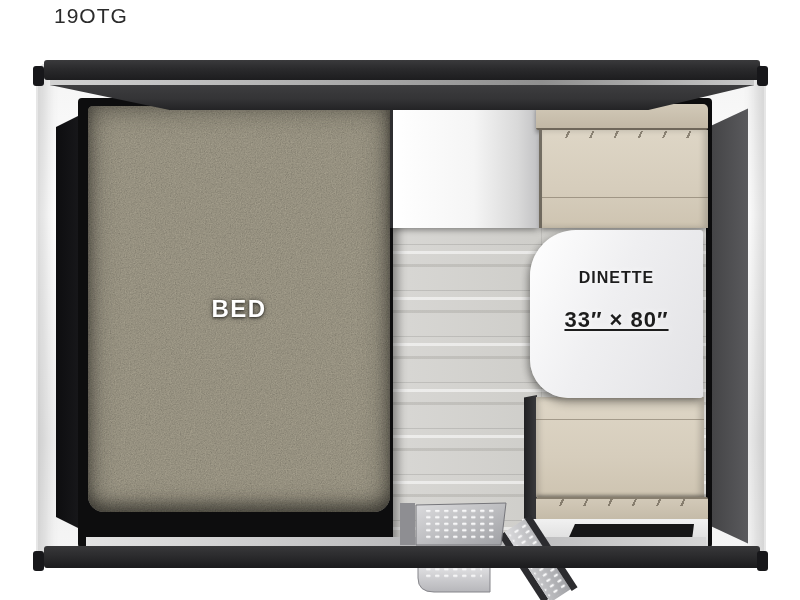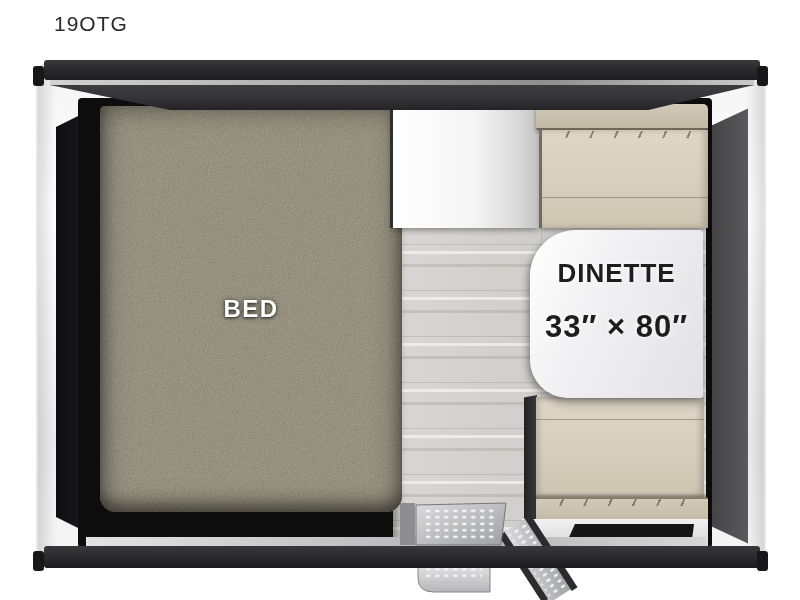--- a/index.html
+++ b/index.html
@@ -4,21 +4,21 @@
 <style>
   html,body{margin:0;padding:0;background:#ffffff;}
   .stage{
     position:relative;width:800px;height:600px;overflow:hidden;
     background:#ffffff;font-family:"Liberation Sans",sans-serif;
   }
   .abs{position:absolute;}
 
   
   .model-title{
-    left:54px;top:12px;font-size:21px;letter-spacing:1px;
+    left:54px;top:4px;font-size:21px;letter-spacing:1px;
     color:#2b2b2b;font-weight:400;
   }
 
   
   .body-shell{
     left:36px;top:64px;width:730px;height:502px;border-radius:10px;
     background:linear-gradient(180deg,#f4f4f4,#ffffff 30%,#eeeeee 75%,#f6f6f6);
     box-shadow:inset 0 0 0 2px #e6e6e6,
                inset 10px 0 14px rgba(0,0,0,.14),
                inset -10px 0 14px rgba(0,0,0,.14);
@@ -76,21 +76,21 @@
       linear-gradient(90deg,#d8d7d4,#cecdc9 50%,#d6d5d2);
     box-shadow:inset 9px 0 10px -4px rgba(0,0,0,.38);
   }
 
   
   .bed{
     left:88px;top:106px;width:302px;height:406px;
     border-radius:5px 5px 16px 16px;
     background:var(--bed-surface,#6f6b62);
     box-shadow:inset 0 0 28px rgba(0,0,0,.5),inset 0 -8px 14px rgba(0,0,0,.35);
-    z-index:10;display:flex;align-items:center;justify-content:center;margin-left:12px;
+    z-index:10;display:flex;align-items:center;justify-content:center;
   }
   .bed-noise{position:absolute;inset:0;width:100%;height:100%;border-radius:inherit;
     mix-blend-mode:overlay;opacity:.6;}
   .bed-text{position:relative;z-index:2;text-align:center;color:#ffffff;
     text-shadow:0 1px 3px rgba(0,0,0,.7),0 0 6px rgba(0,0,0,.4);}
   .bed-text .room-label{font-size:24px;font-weight:700;letter-spacing:1.5px;}
   .bed-text .room-dims{font-size:22px;font-weight:700;letter-spacing:1px;margin-top:3px;}
 
   
   .cabinet{
@@ -138,26 +138,27 @@
   
   .dinette-table{
     left:530px;top:230px;width:173px;height:168px;z-index:13;
     background:linear-gradient(115deg,#ffffff 0%,var(--table,#efeff1) 45%,#e2e2e5 100%);
     border-radius:46px 3px 3px 38px;
     box-shadow:0 5px 10px rgba(0,0,0,.32),-4px 2px 7px -2px rgba(0,0,0,.2);
     display:flex;flex-direction:column;align-items:center;justify-content:center;
     padding-bottom:26px;box-sizing:border-box;
   }
   .dinette-table .room-label{
-    font-size:26px;font-weight:700;letter-spacing:1px;color:#1d1d1d;
+    font-size:16px;font-weight:700;letter-spacing:1px;color:#1d1d1d;
     text-shadow:0 0 6px rgba(255,255,255,.95);
   }
   .dinette-table .room-dims{
-    font-size:31px;font-weight:700;letter-spacing:1px;color:#1d1d1d;margin-top:20px;
+    font-size:22px;font-weight:700;letter-spacing:1px;color:#1d1d1d;margin-top:20px;
     text-shadow:0 0 6px rgba(255,255,255,.95);
+    text-decoration:underline;
   }
 
   
   .entry-floor-strip{
     left:522px;top:519px;width:186px;height:27px;z-index:12;
     background:linear-gradient(180deg,#f1f1f1,#d9d9d9);
   }
   .entry-mat{
     left:566px;top:524px;width:128px;height:20px;z-index:13;
     background:#161617;

